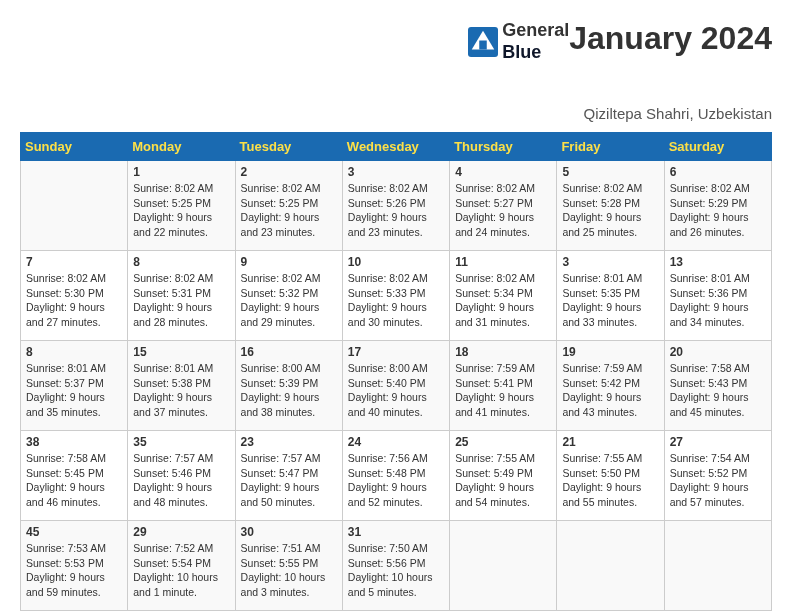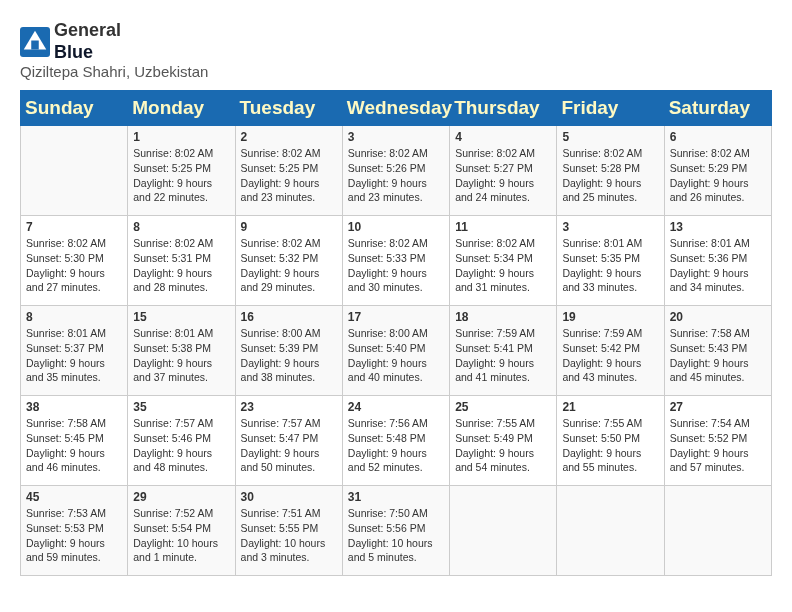--- a/index.html
+++ b/index.html
@@ -8,21 +8,20 @@
       background: #fff;
       width: 792px;
       min-height: 612px;
       padding: 20px;
     }
     .header {
       display: flex;
       justify-content: flex-end;
       align-items: flex-start;
       margin-bottom: 10px;
-      flex-direction: column;
     }
     .logo {
       display: flex;
       align-items: center;
     }
     .logo-text {
       font-size: 18px;
       font-weight: bold;
       color: #333;
       line-height: 1.2;
@@ -36,30 +35,31 @@
       text-align: right;
     }
     .month-title {
       font-size: 32px;
       font-weight: bold;
       color: #333;
     }
     .location {
       font-size: 15px;
       color: #555;
+      margin-top: 48px;
     }
     table {
       width: 100%;
       border-collapse: collapse;
       table-layout: fixed;
     }
     thead tr th {
       background-color: #1a6ab1;
-      color: #fef9c3;
-      font-size: 19px;
+      color: #fde047;
+      font-size: 13px;
       font-weight: bold;
       padding: 6px 4px;
       text-align: left;
       border: 1px solid #1a6ab1;
     }
     tbody tr td {
       border: 1px solid #ccc;
       vertical-align: top;
       padding: 4px 5px;
       font-size: 10.5px;
@@ -91,20 +91,21 @@
       <rect x="0" y="0" width="40" height="40" fill="#1a6ab1" rx="4"></rect>
       <polygon points="20,5 35,30 5,30" fill="#fff"></polygon>
       <rect x="15" y="18" width="10" height="12" fill="#1a6ab1"></rect>
     </svg>
     <div class="logo-text">
       <div>General</div>
       <div style="color:#0f172a;">Blue</div>
     </div>
   </div>
   <div class="title-block">
+    <div class="month-title">January 2024</div>
     <div class="location">Qiziltepa Shahri, Uzbekistan</div>
   </div>
 </div>
 
 <table>
   <thead>
     <tr>
     <th>Sunday</th>
         <th>Monday</th>
         <th>Tuesday</th>

